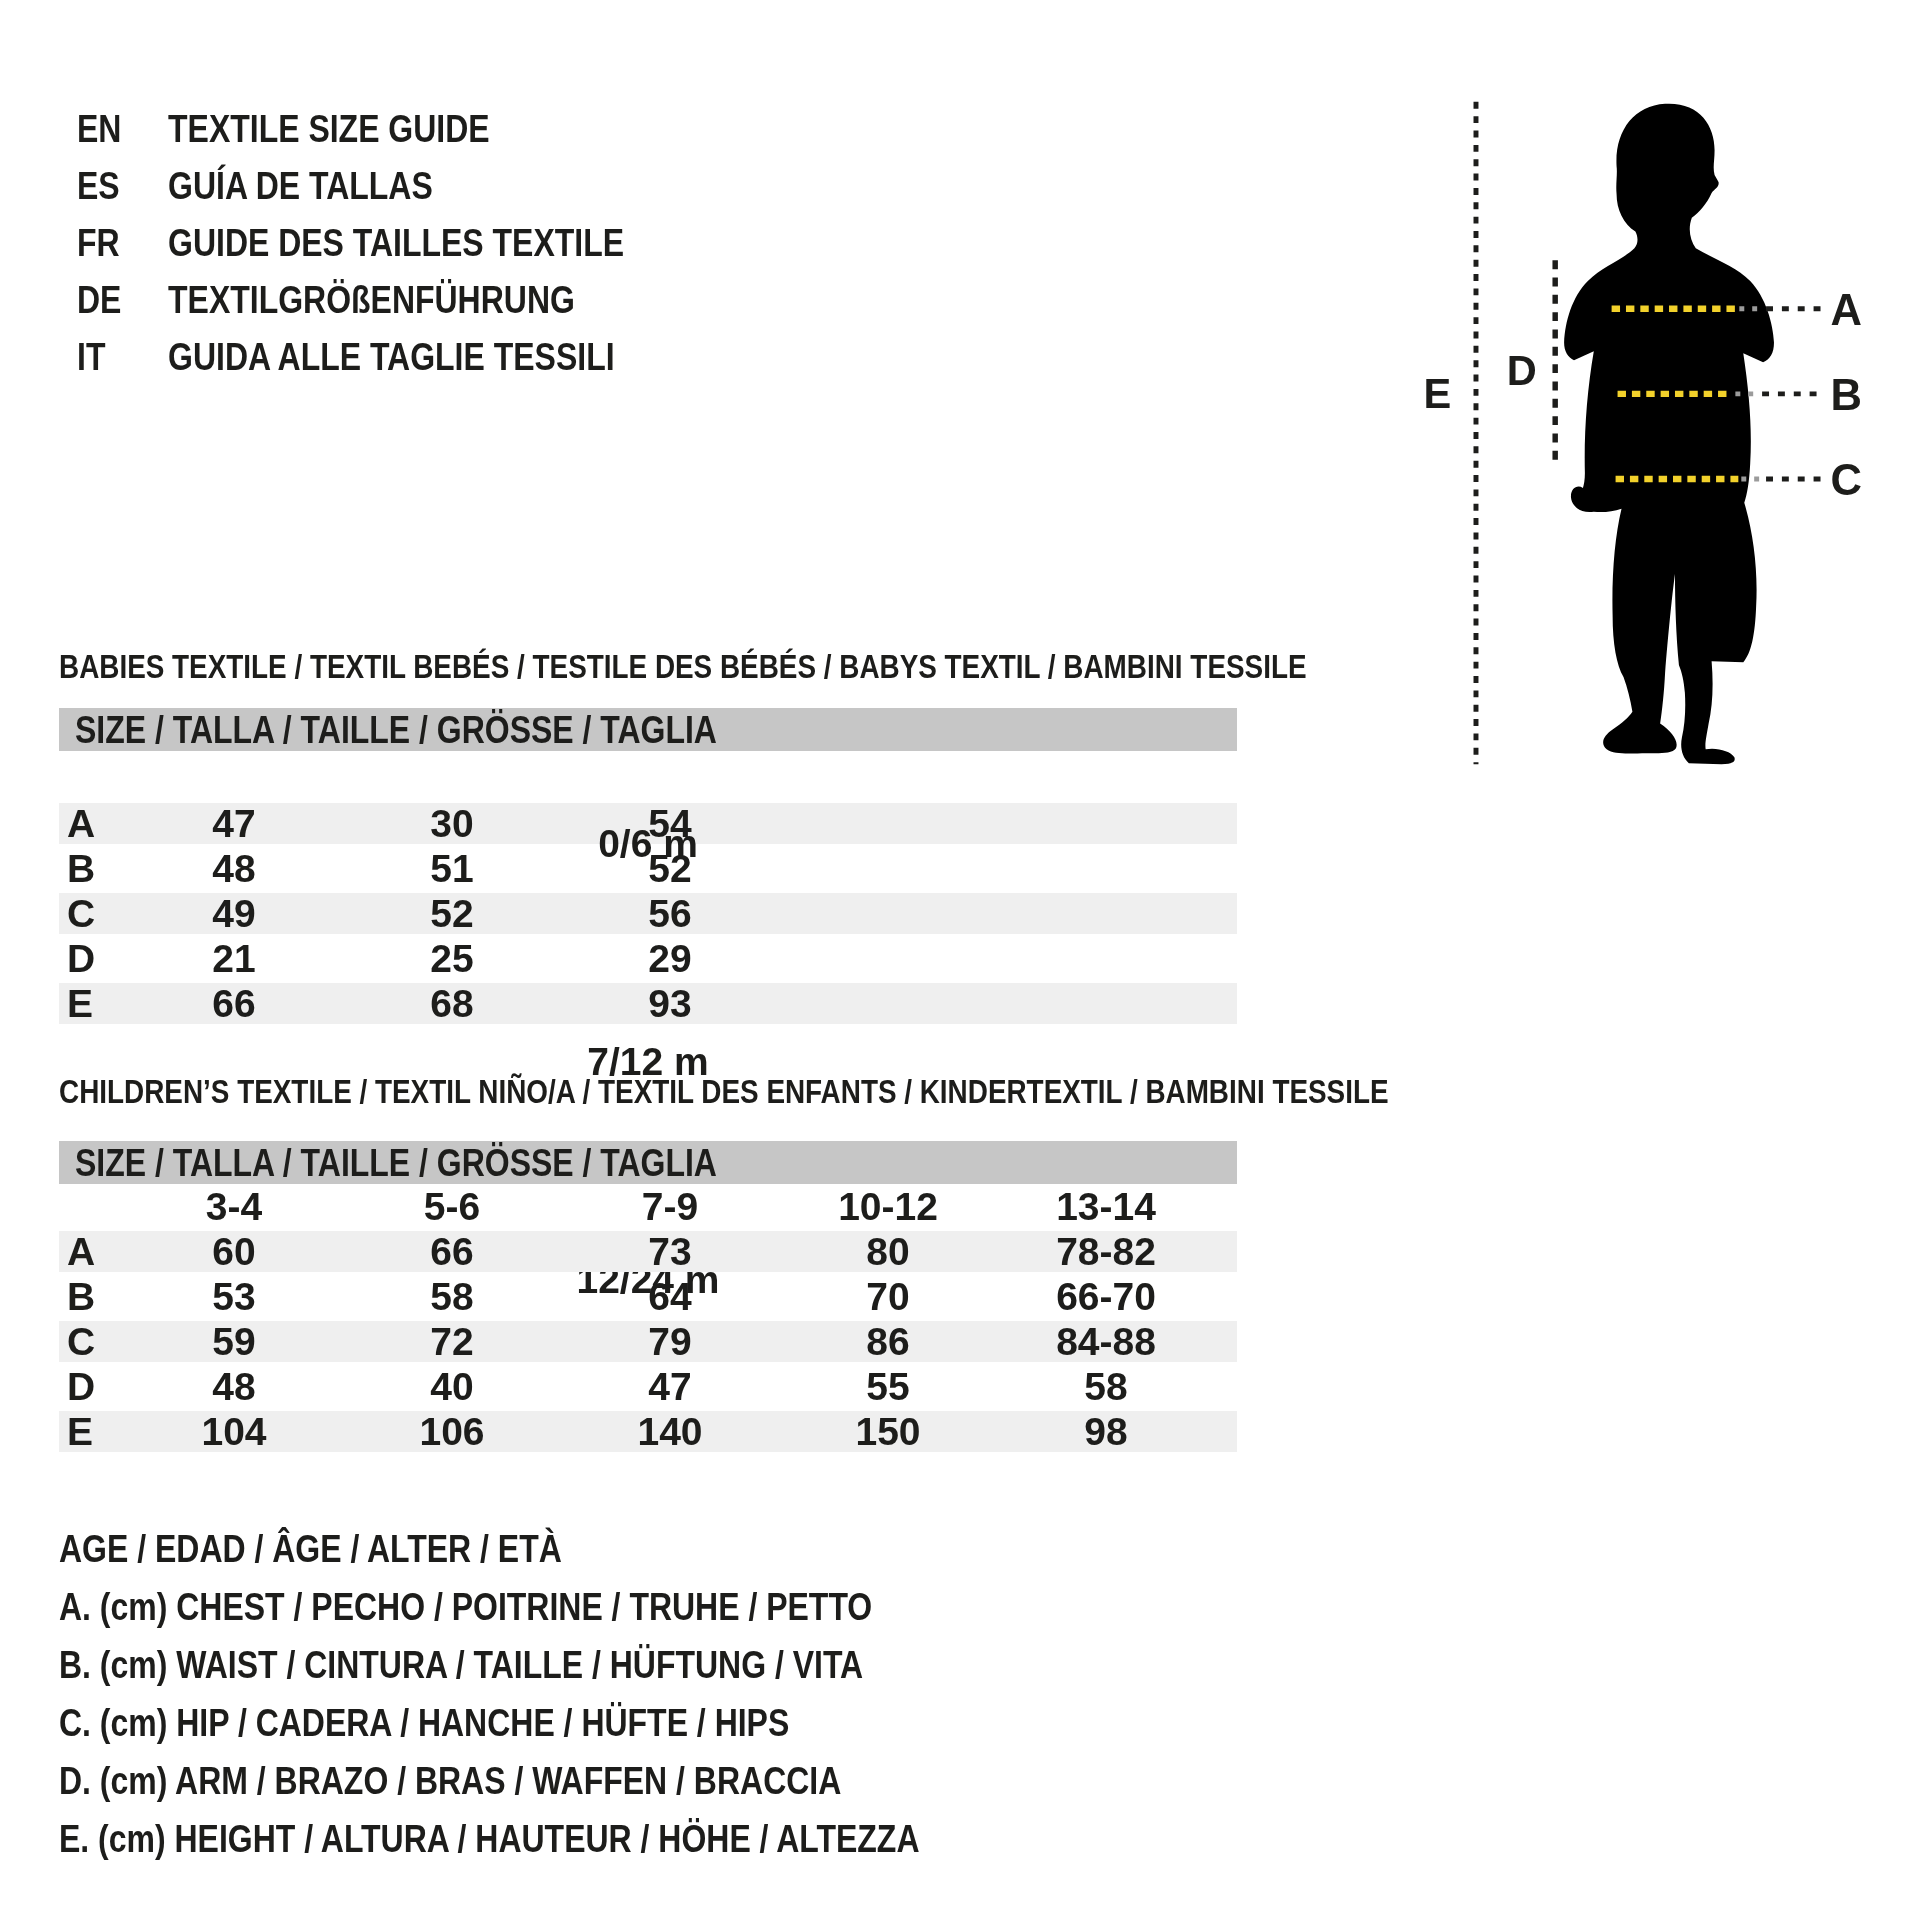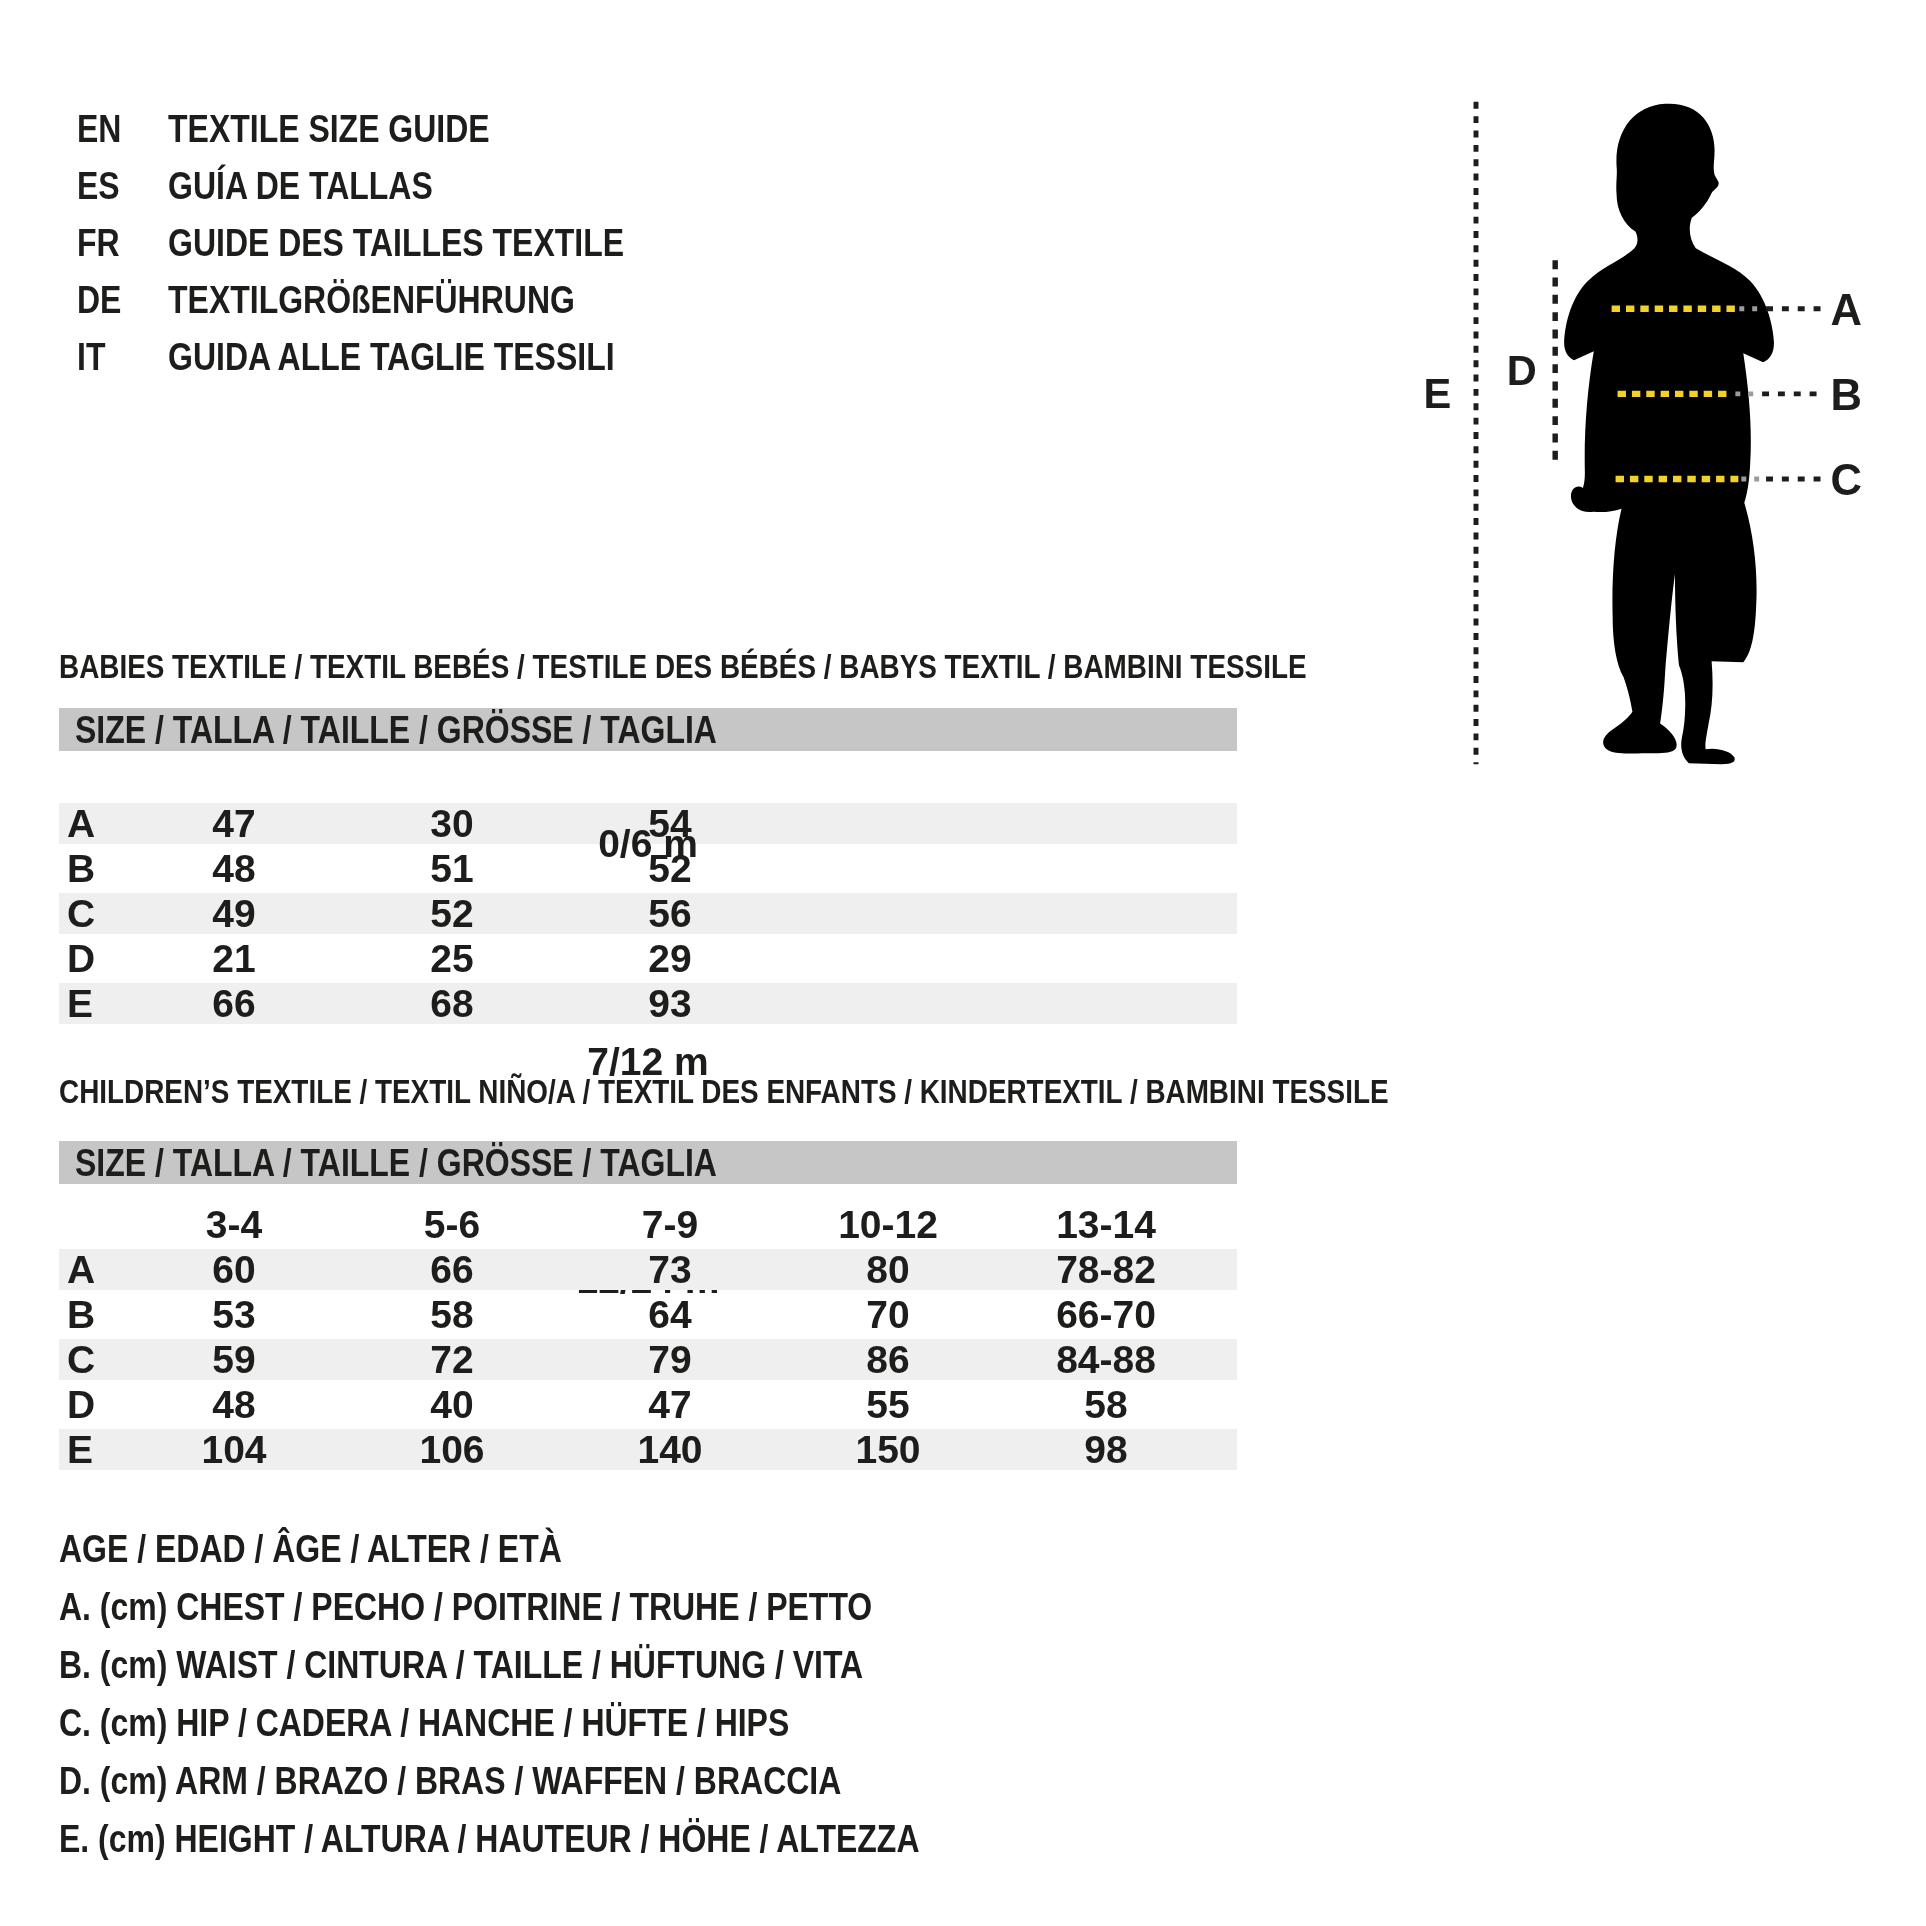--- a/index.html
+++ b/index.html
@@ -160,21 +160,21 @@
     </div>
 </div>
 
 <div class="section-heading" style="top:1069px;">
   <span class="cond">CHILDREN’S TEXTILE / TEXTIL NIÑO/A / TEXTIL DES ENFANTS / KINDERTEXTIL / BAMBINI TESSILE</span>
 </div>
 <div class="size-table" style="top:1141px;">
   <div class="size-bar">
     <span class="cond">SIZE / TALLA / TAILLE / GRÖSSE / TAGLIA</span>
   </div>
-  <div class="cols-row" style="margin-top:18px;">
+  <div class="cols-row" style="margin-top:0;">
     <div class="row-label"></div>
   <div class="cell">3-4</div>
       <div class="cell">5-6</div>
       <div class="cell">7-9</div>
       <div class="cell">10-12</div>
       <div class="cell">13-14</div>
     </div>
   <div>
       <div class="data-row band">
     <div class="row-label">A</div>

